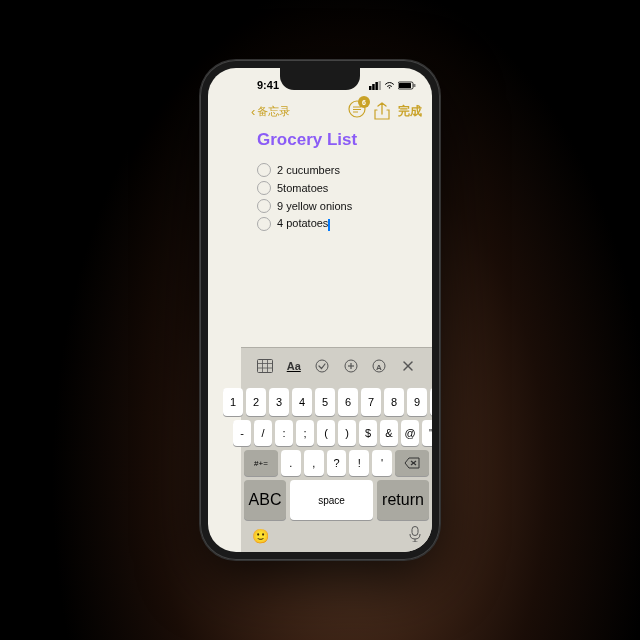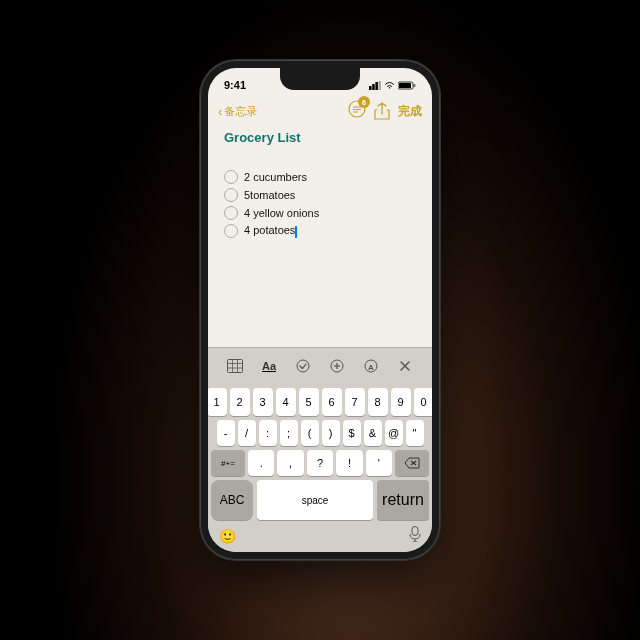--- a/index.html
+++ b/index.html
@@ -44,20 +44,21 @@
       position: absolute;
       top: 8px;
       left: 8px;
       right: 8px;
       bottom: 8px;
       background: #f2f0e8;
       border-radius: 28px;
       overflow: hidden;
       display: flex;
       flex-direction: column;
+      padding-left: 33px;
     }
 
     
     .notch {
       position: absolute;
       top: 8px;
       left: 50%;
       transform: translateX(-50%);
       width: 80px;
       height: 22px;
@@ -145,24 +146,24 @@
     }
 
     
     .note-content {
       flex: 1;
       padding: 4px 16px 0;
       overflow: hidden;
     }
 
     .note-title {
-      font-size: 13px;
+      font-size: 17px;
       font-weight: 700;
-      color: #0f766e;
-      margin-bottom: 24px;
+      color: #8b5cf6;
+      margin-bottom: 12px;
     }
 
     .checklist {
       display: flex;
       flex-direction: column;
       gap: 2px;
     }
 
     .checklist-item {
       display: flex;
@@ -352,21 +353,21 @@
           <div class="checklist-item">
             <div class="check-circle"></div>
             <span class="check-text">2 cucumbers</span>
           </div>
           <div class="checklist-item">
             <div class="check-circle"></div>
             <span class="check-text">5tomatoes</span>
           </div>
           <div class="checklist-item">
             <div class="check-circle"></div>
-            <span class="check-text">4 yellow onions</span>
+            <span class="check-text">9 yellow onions</span>
           </div>
           <div class="checklist-item">
             <div class="check-circle"></div>
             <span class="check-text">4 potatoes<span class="cursor-blink"></span></span>
           </div>
         </div>
       </div>
 
       <div style="flex:1;"></div>
 
@@ -448,21 +449,21 @@
           <div class="key key-dark key-delete" style="width:34px;">
             <svg width="16" height="12" viewBox="0 0 16 12">
               <path d="M5 1 L1 6 L5 11 L15 11 L15 1 Z" stroke="#333" stroke-width="1" fill="none"></path>
               <line x1="7" y1="4" x2="12" y2="8" stroke="#333" stroke-width="1.2"></line>
               <line x1="12" y1="4" x2="7" y2="8" stroke="#333" stroke-width="1.2"></line>
             </svg>
           </div>
         </div>
 
         <div class="keyboard-row" style="gap:4px;">
-          <div class="key key-dark key-abc" style="width:42px;font-size:12px;border-radius:8px;">ABC</div>
+          <div class="key key-dark key-abc" style="width:42px;font-size:16px;">ABC</div>
           <div class="key key-space" style="flex:1;height:40px;font-size:10px;">space</div>
           <div class="key key-dark key-return" style="width:52px;font-size:16px;">return</div>
         </div>
 
         <div style="display:flex;justify-content:space-between;align-items:center;padding:2px 8px 0;">
           <div style="font-size:14px;">🙂</div>
           <div>
             <svg width="12" height="16" viewBox="0 0 12 16">
               <rect x="3" y="0.5" width="6" height="9" rx="3" stroke="#555" stroke-width="1" fill="none"></rect>
               <path d="M1 8 Q1 13 6 13 Q11 13 11 8" stroke="#555" stroke-width="1" fill="none"></path>

